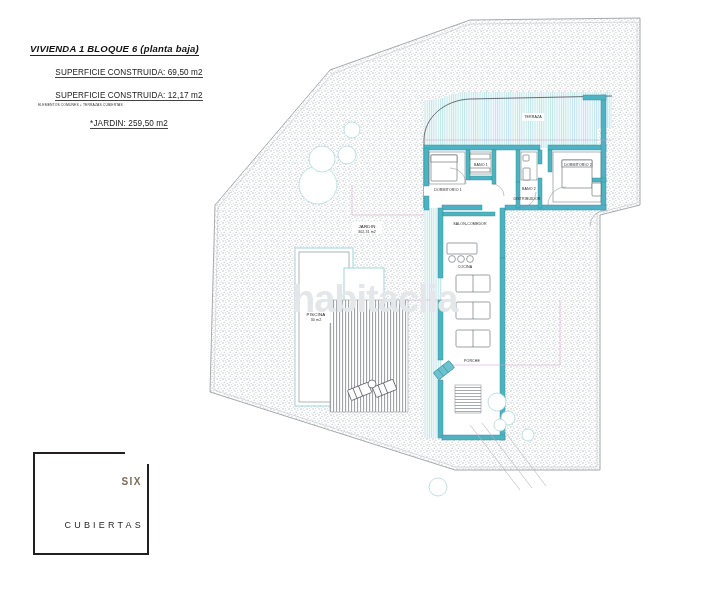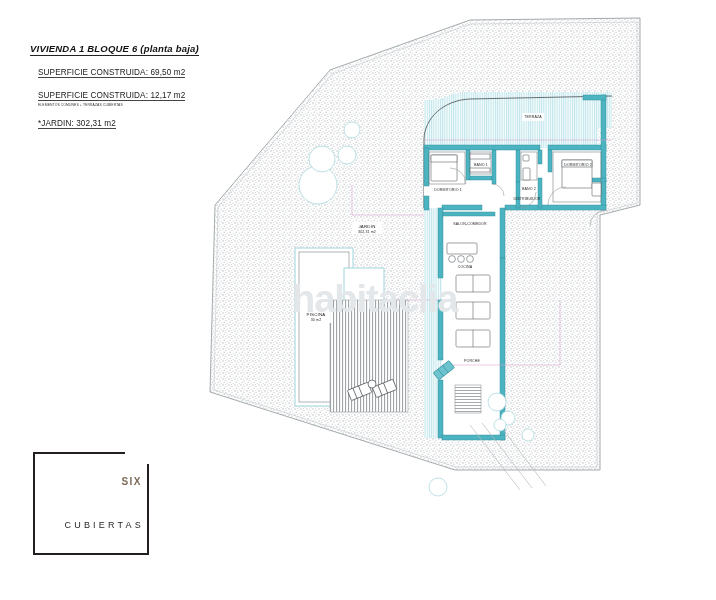--- a/index.html
+++ b/index.html
@@ -5,21 +5,21 @@
   html,body{margin:0;padding:0;background:#ffffff;}
   body{width:716px;height:600px;position:relative;overflow:hidden;
        font-family:"Liberation Sans",sans-serif;color:#111;}
 
   
   #spec{position:absolute;left:30px;top:38px;width:190px;}
   #spec .title{font-size:9.5px;font-weight:bold;font-style:italic;
                letter-spacing:.2px;border-bottom:1px solid #222;
                display:inline-block;padding-bottom:1px;white-space:nowrap;}
   #spec .title .paren{font-weight:bold;}
-  #spec .row{margin-top:5px;padding-left:8px;}
+  #spec .row{margin-top:5px;padding-left:8px;text-align:center;}
   #spec .row span.txt{font-size:8.2px;letter-spacing:.1px;
         border-bottom:1px solid #444;display:inline-block;padding-bottom:0px;
         white-space:nowrap;color:#1a1a1a;}
   #spec .fine{font-size:3.4px;letter-spacing:.1px;padding-left:8px;
         color:#333;margin-top:1px;white-space:nowrap;
         transform:scaleY(1.15);transform-origin:left top;}
 
   
   #logo{position:absolute;left:33px;top:452px;width:125px;height:103px;}
   #logo .frame{position:absolute;inset:0;}
@@ -58,21 +58,21 @@
     <span class="paren">(planta baja)</span>
   </div>
   <div class="row">
     <span class="txt">SUPERFICIE CONSTRUIDA: 69,50 m2</span>
   </div>
   <div class="row">
     <span class="txt">SUPERFICIE CONSTRUIDA: 12,17 m2</span>
   </div>
   <div class="fine">ELEMENTOS COMUNES + TERRAZAS CUBIERTAS</div>
   <div class="row">
-    <span class="txt">*JARDIN: 302,31 m2</span>
+    <span class="txt">*JARDIN: 259,50 m2</span>
   </div>
 </div>
 
 <div id="plan">
 <svg width="716" height="600" viewBox="0 0 716 600" xmlns="http://www.w3.org/2000/svg">
   <defs>
 
     <pattern id="stipple" width="6" height="6" patternUnits="userSpaceOnUse">
       <rect width="6" height="6" fill="#ffffff"></rect>
       <circle cx="1" cy="1" r="0.75" fill="#bcc0c3"></circle>

